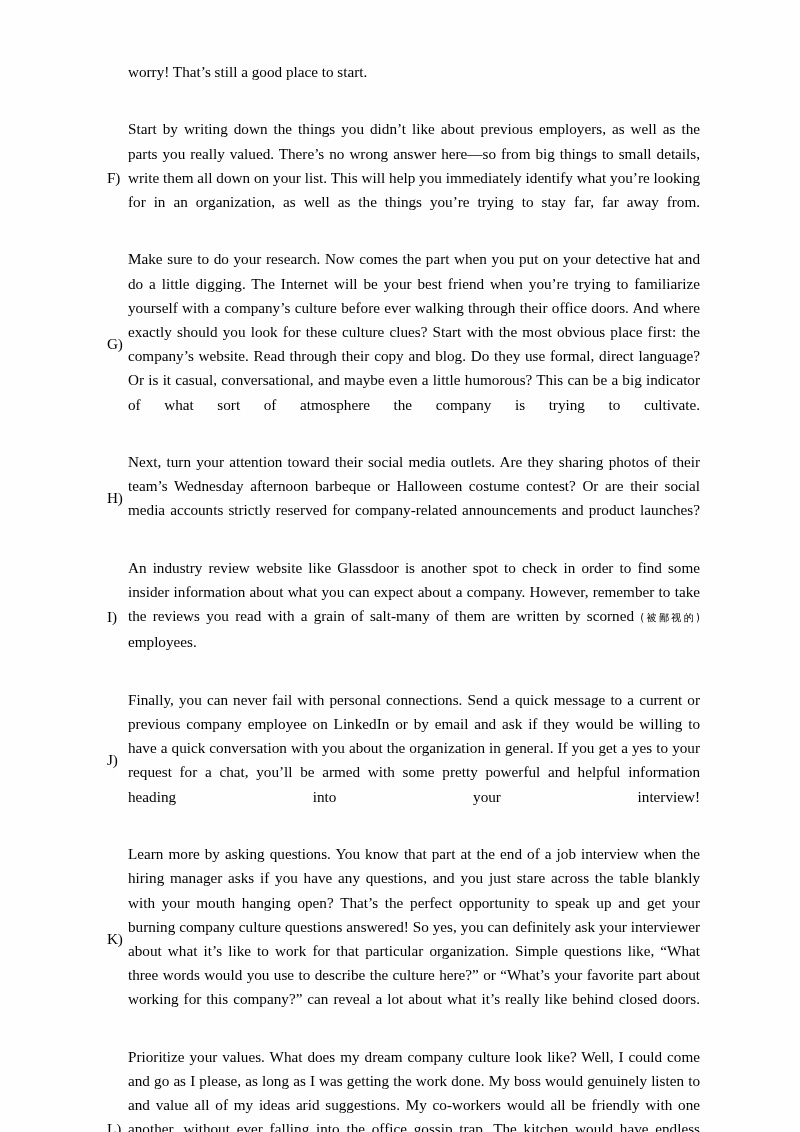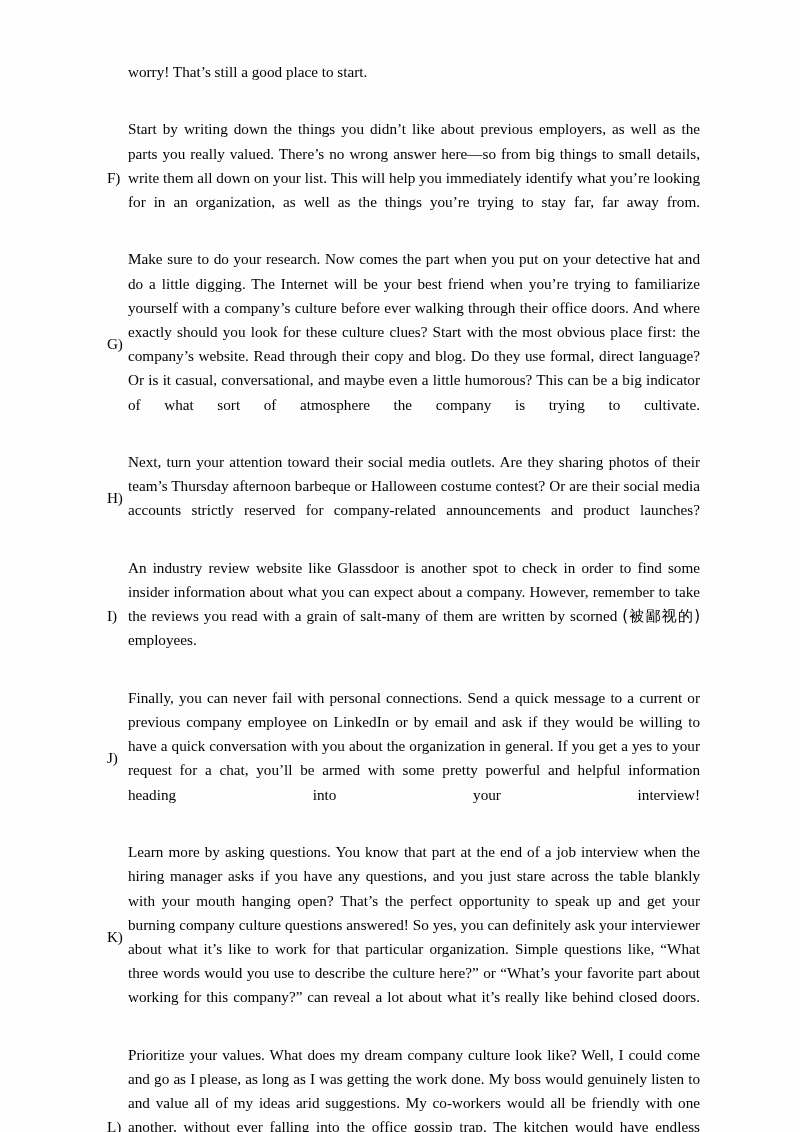--- a/index.html
+++ b/index.html
@@ -69,21 +69,21 @@
     content: "";
     display: inline-block;
     width: 100%;
   }
 
   .scorned-term {
   }
 
   .gloss {
     font-family: "DejaVu Sans", "Liberation Sans", sans-serif;
-    font-size: 15px;
+    font-size: 10px;
   }
 
   #page-footer {
     position: absolute;
     left: 0;
     top: 1062px;
     width: 800px;
     text-align: center;
     font-family: "DejaVu Sans", "Liberation Sans", sans-serif;
     font-size: 12.6px;
@@ -109,21 +109,21 @@
       <span class="para-text">Start by writing down the things you didn’t like about previous employers, as well as the parts you really valued. There’s no wrong answer here—so from big things to small details, write them all down on your list. This will help you immediately identify what you’re looking for in an organization, as well as the things you’re trying to stay far, far away from.</span>
     </div>
 
     <div class="para">
       <span class="para-label">G)</span>
       <span class="para-text">Make sure to do your research. Now comes the part when you put on your detective hat and do a little digging. The Internet will be your best friend when you’re trying to familiarize yourself with a company’s culture before ever walking through their office doors. And where exactly should you look for these culture clues? Start with the most obvious place first: the company’s website. Read through their copy and blog. Do they use formal, direct language? Or is it casual, conversational, and maybe even a little humorous? This can be a big indicator of what sort of atmosphere the company is trying to cultivate.</span>
     </div>
 
     <div class="para">
       <span class="para-label">H)</span>
-      <span class="para-text">Next, turn your attention toward their social media outlets. Are they sharing photos of their team’s Thursday afternoon barbeque or Halloween costume contest? Or are their social media accounts strictly reserved for company-related announcements and product launches?</span>
+      <span class="para-text">Next, turn your attention toward their social media outlets. Are they sharing photos of their team’s Wednesday afternoon barbeque or Halloween costume contest? Or are their social media accounts strictly reserved for company-related announcements and product launches?</span>
     </div>
 
     <div class="para">
       <span class="para-label">I)</span>
       <span class="para-text"><span>An industry review website like Glassdoor is another spot to check in order to find some insider information about what you can expect about a company. However, remember to take the reviews you read with a grain of salt-many of them are written by </span><span class="scorned-term">scorned</span><span>&nbsp;</span><span class="gloss">(被鄙视的)</span><span> employees.</span></span>
     </div>
 
     <div class="para">
       <span class="para-label">J)</span>
       <span class="para-text">Finally, you can never fail with personal connections. Send a quick message to a current or previous company employee on LinkedIn or by email and ask if they would be willing to have a quick conversation with you about the organization in general. If you get a yes to your request for a chat, you’ll be armed with some pretty powerful and helpful information heading into your interview!</span>

